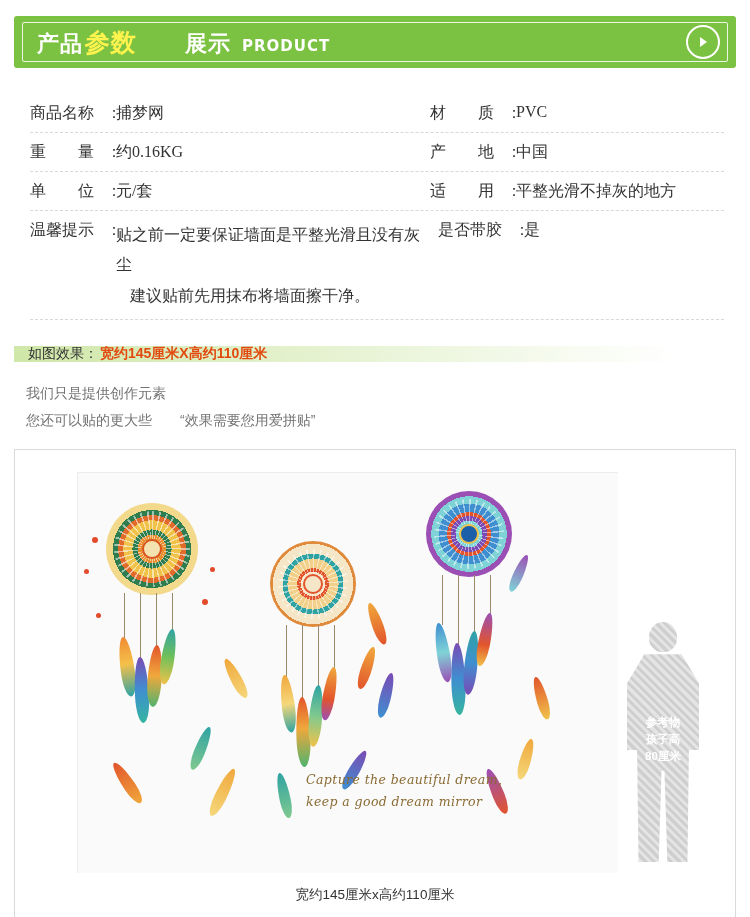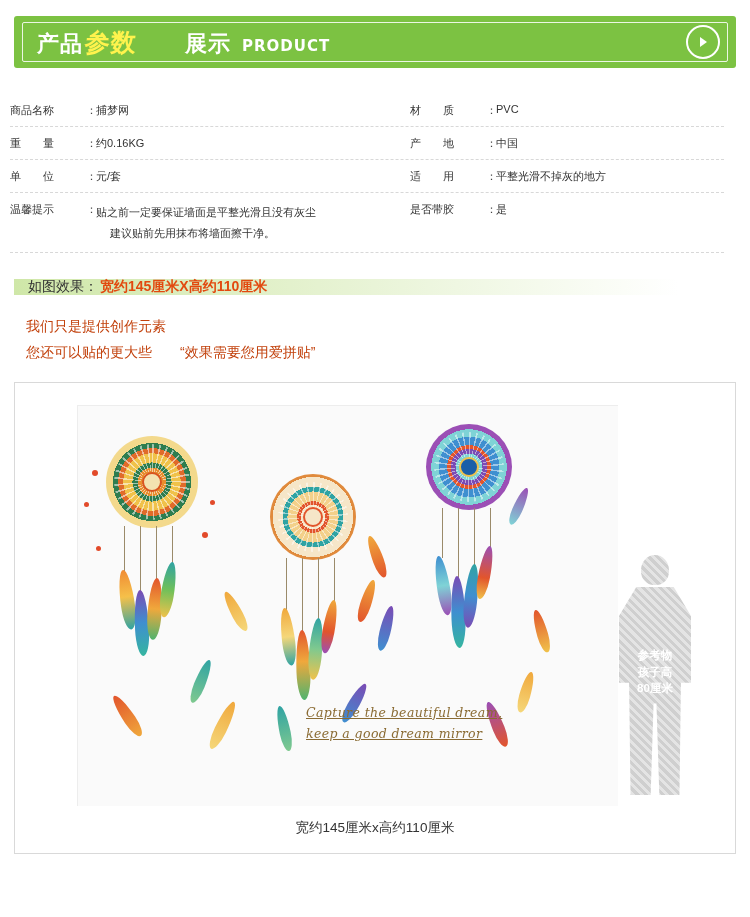--- a/index.html
+++ b/index.html
@@ -86,30 +86,31 @@
     border-radius: 50%;
     border: 2px solid #ffffff;
     display: flex;
     align-items: center;
     justify-content: center;
   }
   .banner-arrow svg { display: block; }
 
   
   .specs {
-    margin: 26px 26px 0 10px;
-    font-size: 11px;
+    margin: 26px 26px 0 30px;
+    font-size: 16px;
     color: #444;
+    font-family: Liberation Serif, serif;
   }
   .spec-row {
     display: flex;
     border-bottom: 1px dashed #d8d8d8;
     padding: 9px 0 8px 0;
   }
-  .spec-row:last-child { border-bottom: 1px dashed #d8d8d8; }
+  .spec-row:last-child { border-bottom: 1px dashed #d8d8d8; gap: 8px; }
   .spec-cell {
     display: flex;
     align-items: flex-start;
   }
   .spec-cell.left { width: 400px; }
   .spec-cell.right { flex: 1; }
   .spec-label {
     width: 76px;
     color: #333;
     flex-shrink: 0;
@@ -133,21 +134,21 @@
   .effect-bar .eb-label { color: #333; }
   .effect-bar .eb-val {
     color: #e2490f;
     font-weight: bold;
     margin-left: 2px;
   }
 
   
   .notes {
     margin: 18px 26px 0 26px;
-    color: #c2410c;
+    color: #737373;
     font-size: 14px;
     line-height: 1.9;
   }
   .note-line2 { display: flex; gap: 28px; }
 
   
   .frame {
     position: relative;
     margin: 16px 14px 0 14px;
     height: 472px;
@@ -171,21 +172,21 @@
     left: 0; right: 0;
     bottom: 16px;
     text-align: center;
     font-size: 13.5px;
     color: #333;
   }
 
   
   .person {
     position: absolute;
-    right: 44px;
+    right: 36px;
     bottom: 58px;
     width: 72px;
     height: 240px;
   }
   .person .head {
     position: absolute;
     left: 22px;
     top: 0;
     width: 28px;
     height: 30px;
@@ -407,21 +408,21 @@
         <div class="feather" style="left:104px;top:186px;width:11px;height:44px;background:linear-gradient(180deg,#e2552c,#f0c24a);transform:rotate(-16deg);"></div>
       </div>
 
       <div class="feather" style="left:30px;top:290px;width:12px;height:48px;background:linear-gradient(180deg,#e2552c,#f0a83c);transform:rotate(-34deg);"></div>
       <div class="feather" style="left:150px;top:296px;width:12px;height:52px;background:linear-gradient(180deg,#f0a83c,#f5d77a);transform:rotate(26deg);"></div>
       <div class="feather" style="left:196px;top:300px;width:11px;height:46px;background:linear-gradient(180deg,#2fa3a3,#7fc98f);transform:rotate(-12deg);"></div>
       <div class="feather" style="left:282px;top:278px;width:11px;height:44px;background:linear-gradient(180deg,#7a4bb5,#3f8fd0);transform:rotate(30deg);"></div>
       <div class="feather" style="left:404px;top:296px;width:12px;height:48px;background:linear-gradient(180deg,#9b4fb5,#e2552c);transform:rotate(-22deg);"></div>
       <div class="feather" style="left:448px;top:266px;width:11px;height:42px;background:linear-gradient(180deg,#f0a83c,#f5d77a);transform:rotate(16deg);"></div>
 
-      <div class="script-text" style="left:228px; top:296px; width:210px;text-decoration:underline;">
+      <div class="script-text" style="left:228px; top:296px; width:210px;">
         <div>Capture the  beautiful dream,</div>
         <div>keep a good dream mirror</div>
       </div>
 
     </div>
 
     <div class="person">
       <div class="head"></div>
       <div class="body"></div>
       <div class="person-label">

